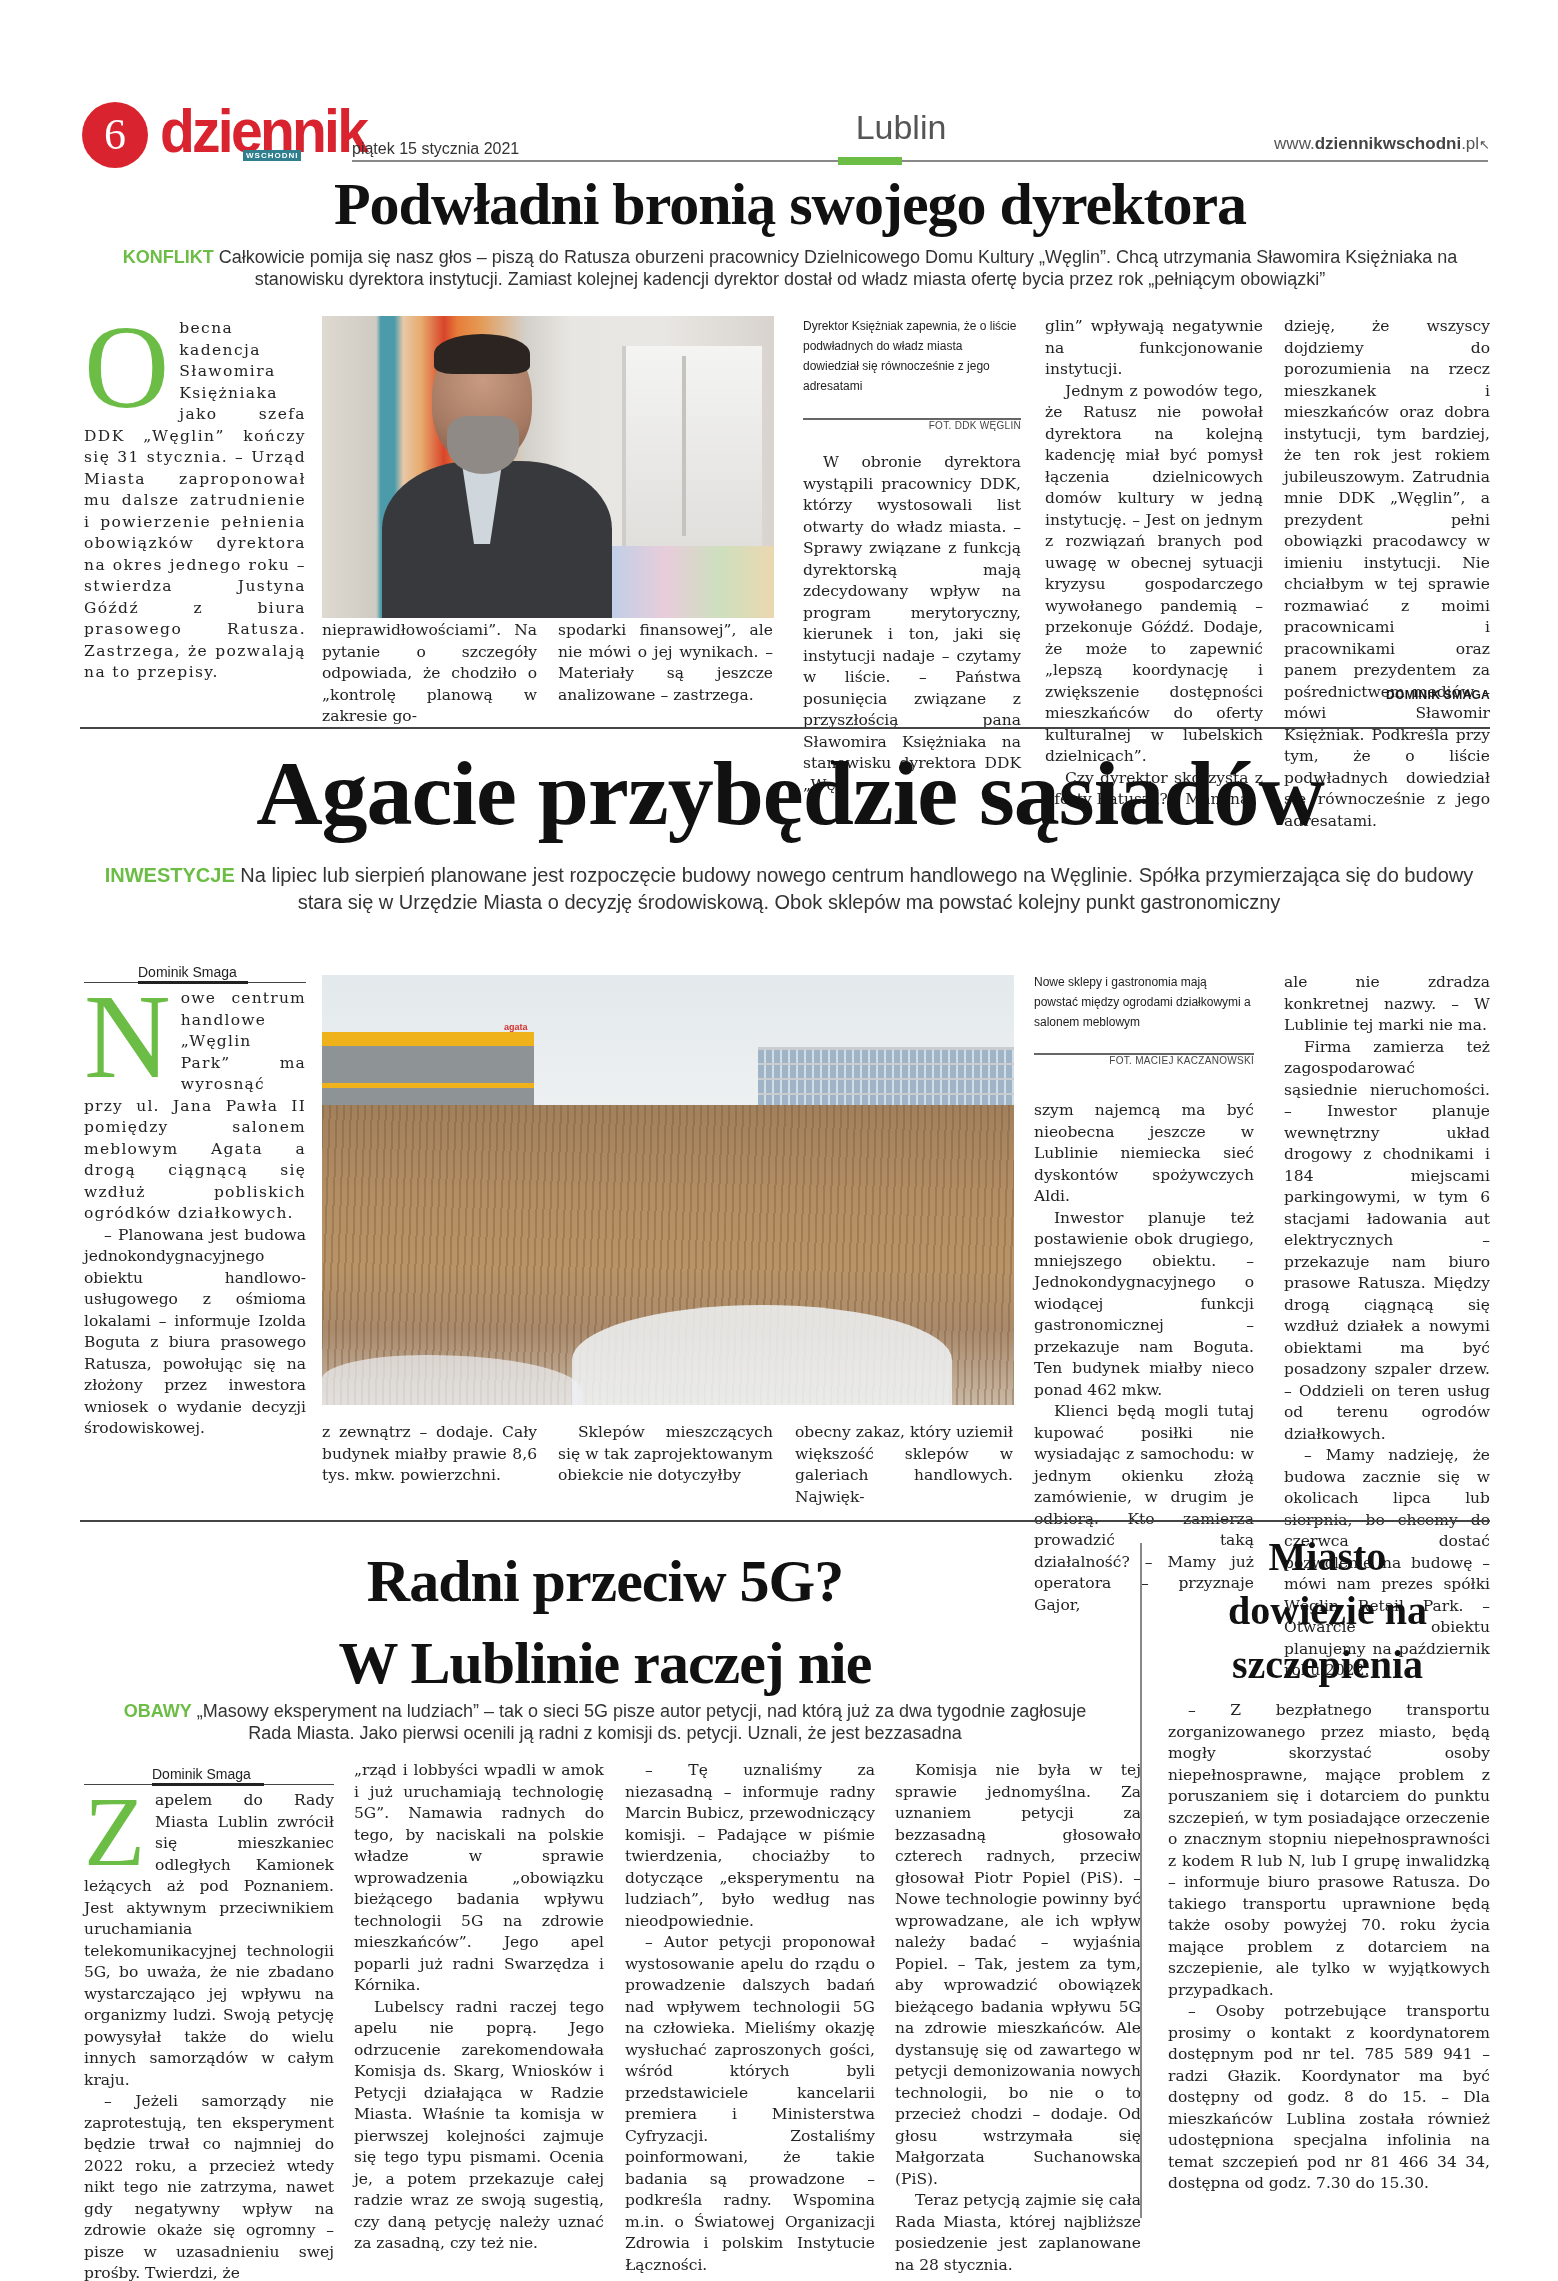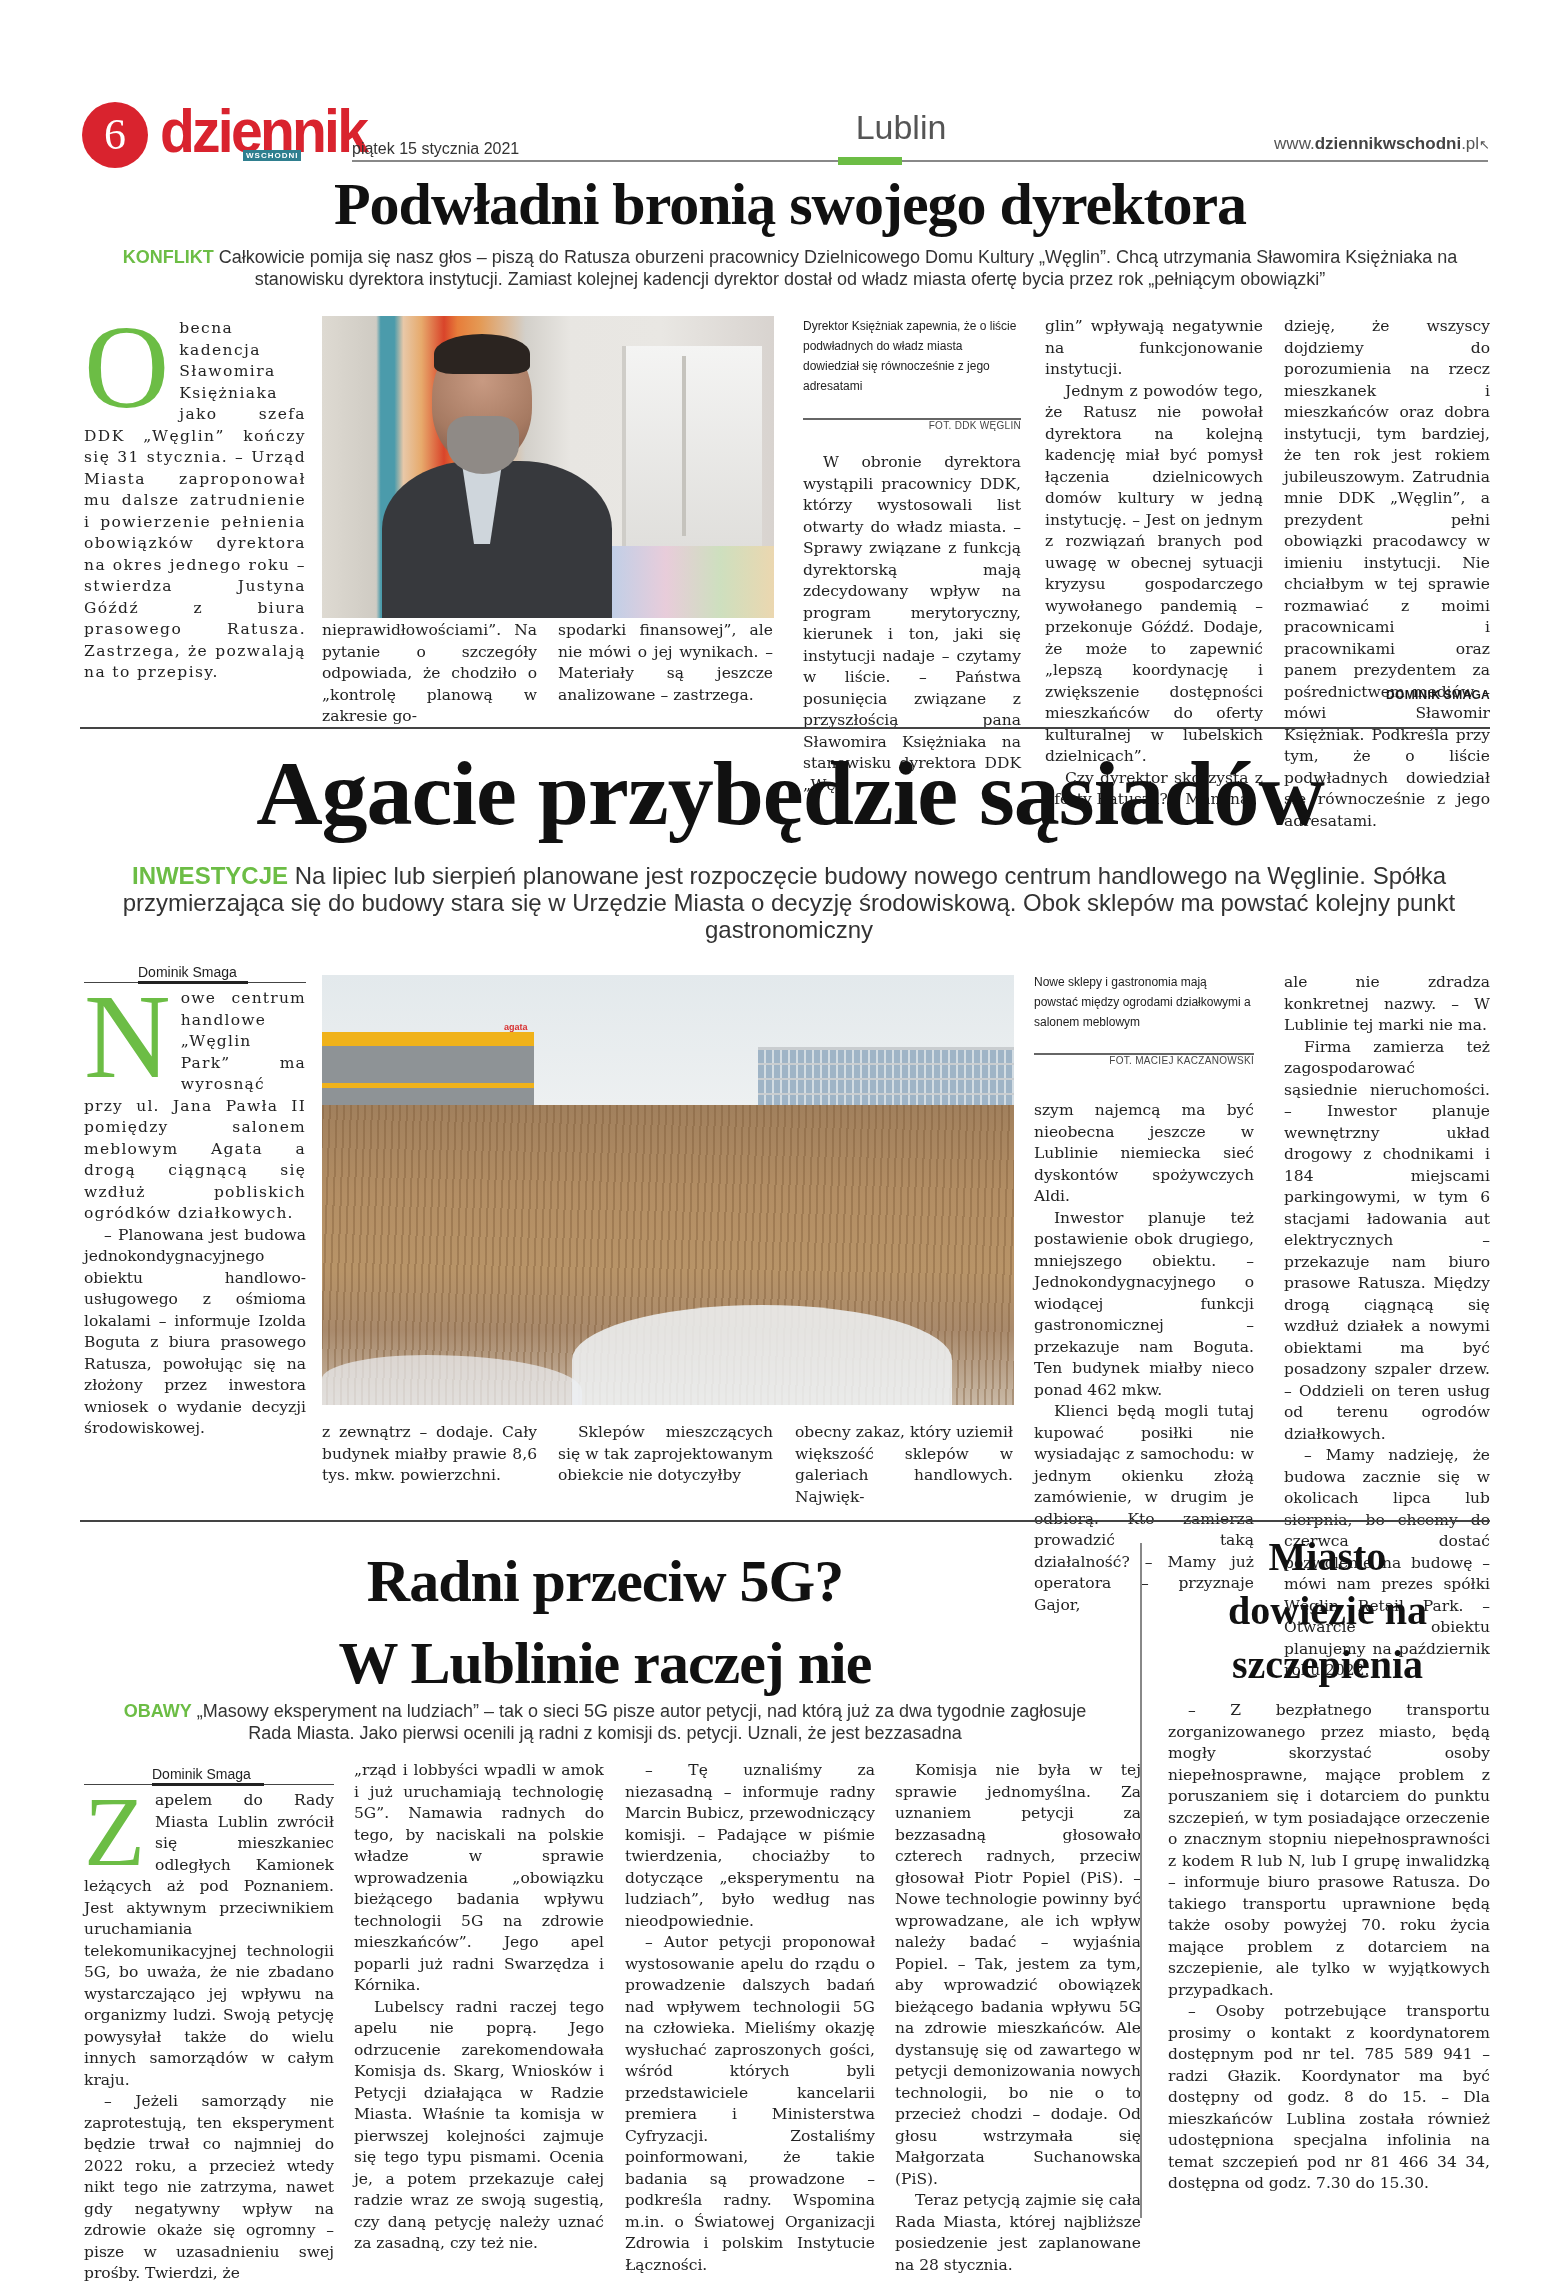--- a/index.html
+++ b/index.html
@@ -118,21 +118,21 @@
   <p>Czy dyrektor skorzysta z oferty Ratusza? – Mam na-</p>
 </div>
 <div class="abs col" style="left:1284px;top:316px;width:206px;">
   <p class="noind">dzieję, że wszyscy dojdziemy do porozumienia na rzecz mieszkanek i mieszkańców oraz dobra instytucji, tym bardziej, że ten rok jest rokiem jubileuszowym. Zatrudnia mnie DDK „Węglin”, a prezydent pełni obowiązki pracodawcy w imieniu instytucji. Nie chciałbym w tej sprawie rozmawiać z moimi pracownicami i pracownikami oraz panem prezydentem za pośrednictwem mediów – mówi Sławomir Księżniak. Podkreśla przy tym, że o liście podwładnych dowiedział się równocześnie z jego adresatami.</p>
 </div>
 <div class="abs signoff" style="left:1284px;top:688px;width:206px;">DOMINIK SMAGA</div>
 
 <div class="abs hr" style="left:80px;top:727px;width:1410px;"></div>
 
 <h1 class="abs headline" style="left:80px;top:738px;width:1420px;font-size:92px;line-height:110px;letter-spacing:-1px;">Agacie przybędzie sąsiadów</h1>
-<div class="abs kicker" style="left:84px;top:862px;width:1410px;font-size:24px;line-height:27px;">
+<div class="abs kicker" style="left:84px;top:862px;width:1410px;font-size:20px;line-height:27px;">
   <span class="tag">INWESTYCJE</span>
   <span>Na lipiec lub sierpień planowane jest rozpoczęcie budowy nowego centrum handlowego na Węglinie. Spółka przymierzająca się do budowy stara się w Urzędzie Miasta o decyzję środowiskową. Obok sklepów ma powstać kolejny punkt gastronomiczny</span>
 </div>
 
 <div class="abs byline" style="left:138px;top:964px;">Dominik Smaga</div>
 <div class="abs byline-rule" style="left:84px;top:982px;width:222px;"></div>
 <div class="abs byline-bar" style="left:138px;top:981px;width:110px;"></div>
 
 <div class="abs col" style="left:84px;top:988px;width:222px;">
   <span class="dropcap" style="font-size:120px;line-height:90px;">N</span>

